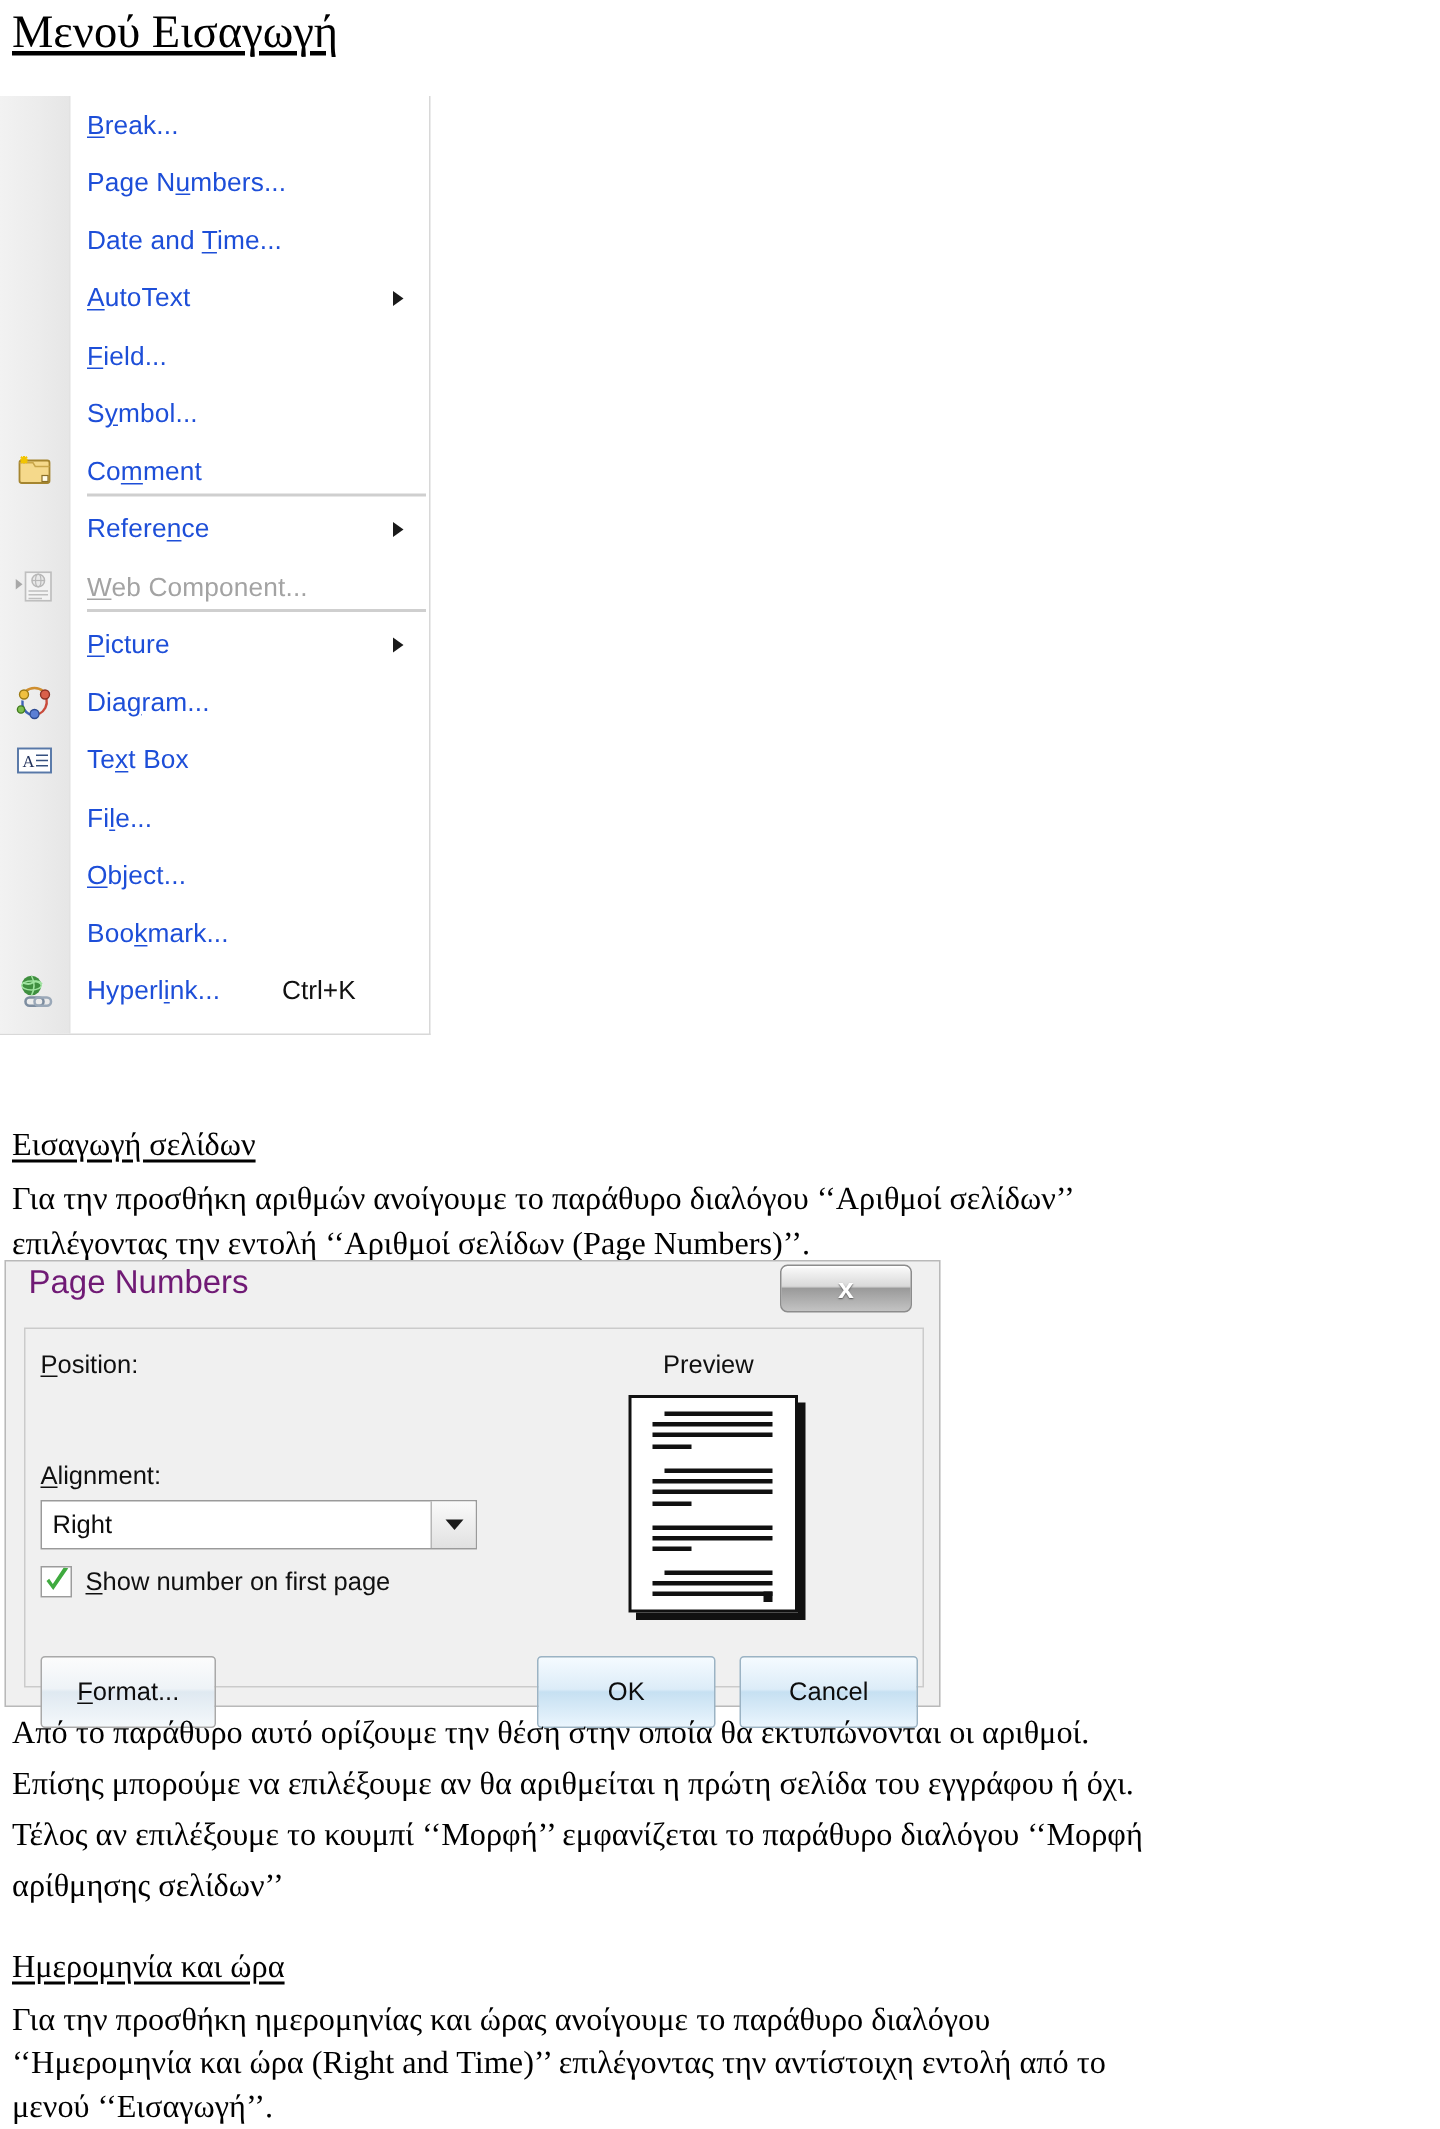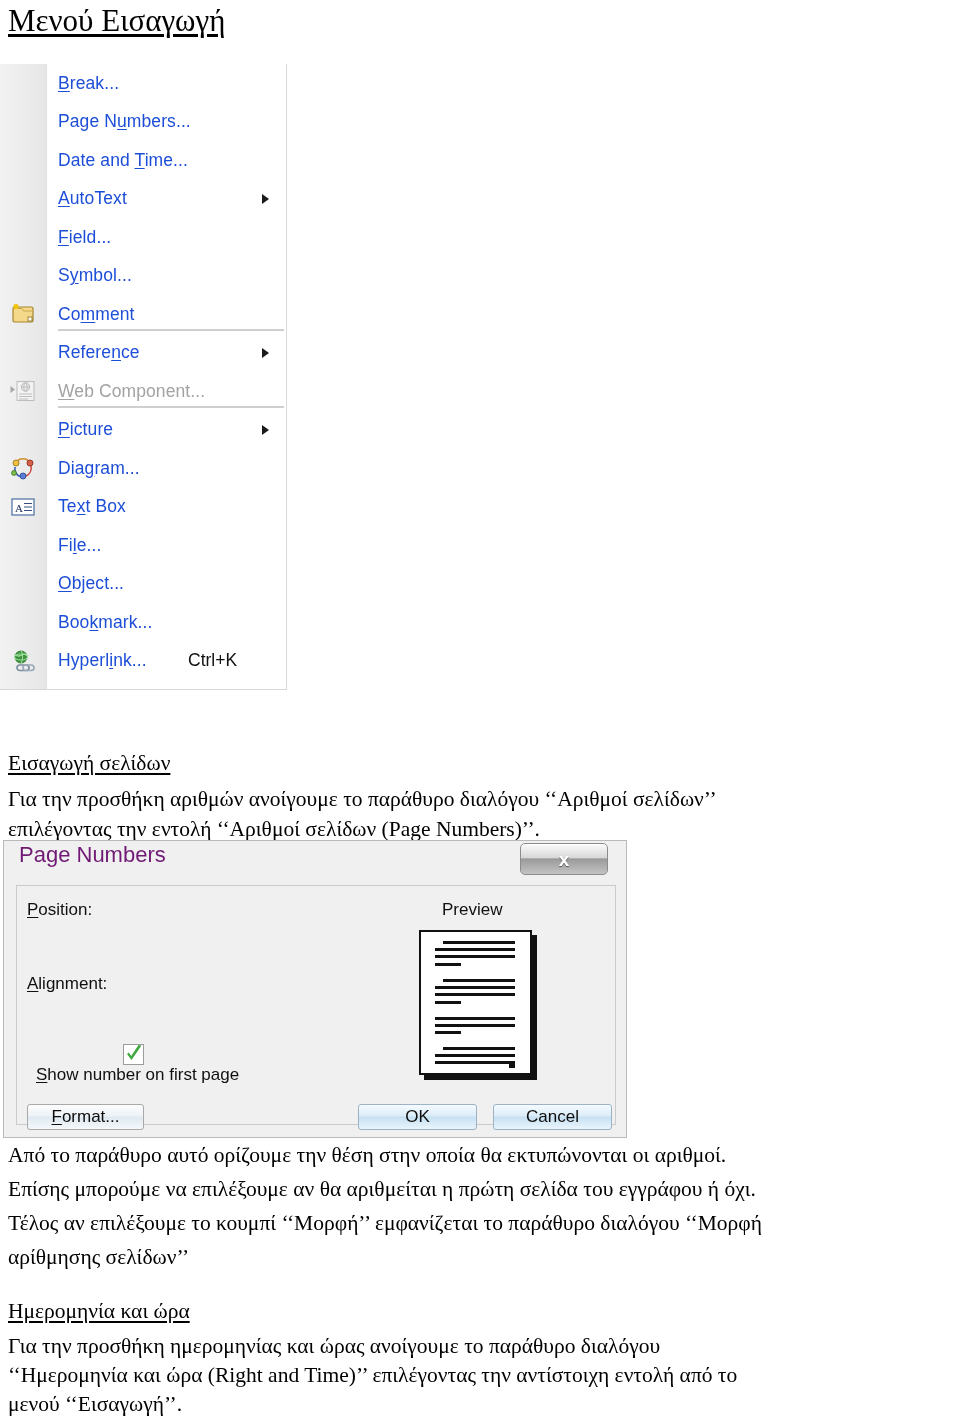--- a/index.html
+++ b/index.html
@@ -239,40 +239,40 @@
     left: 1px; top: 1px; right: 30px; bottom: 1px;
     background: #acacac;
     border: 1px dotted #2b2b2b;
     box-sizing: border-box;
   }
   .combo.focused .val {
     color: #e8e8e8;
     z-index: 2;
   }
 
-  .chk-row { position: absolute; display: flex; align-items: center; flex-direction: column; }
+  .chk-row { position: absolute; display: flex; align-items: center; }
   .chk-box {
     width: 21px; height: 21px;
     border: 1px solid #9c9c9c;
     background: #ffffff;
     position: relative;
     box-sizing: border-box;
   }
   .chk-box svg { position: absolute; left: 1px; top: 0px; }
   .chk-label {
     margin-left: 9px;
     font-size: 17px;
     color: #101010;
     white-space: nowrap;
   }
   .chk-label u { text-decoration: underline; text-underline-offset: 2px; }
 
   .btn3d {
     position: absolute;
-    height: 26px;
+    height: 48px;
     border: 1px solid #9bb3c4;
     border-radius: 3px;
     background: linear-gradient(to bottom, #f5fbff 0%, #dcecf8 46%, #c6e0f2 50%, #eaf5fd 100%);
     display: flex;
     align-items: center;
     justify-content: center;
     box-sizing: border-box;
   }
   .btn3d span {
     font-size: 17px;
@@ -434,20 +434,26 @@
 
   <div class="dlg-group">
 
     <div class="fld-label" style="left:10px; top:14px;">
       <u>P</u><span>osition:</span>
     </div>
 
     <div class="fld-label" style="left:10px; top:88px;">
       <u>A</u><span>lignment:</span>
     </div>
+    <div class="combo" style="left:10px; top:114px; width:291px;">
+      <div class="val">Right</div>
+      <div class="btn">
+        <i></i>
+      </div>
+    </div>
 
     <div class="chk-row" style="left:10px; top:158px;">
       <div class="chk-box">
         <svg width="19" height="19" viewBox="0 0 19 19">
           <path d="M2 9 L6.5 15 L16.5 0.5 L13.5 0 L6.2 11 L3.8 7.5 Z" fill="#3faa3f"></path>
         </svg>
       </div>
       <div class="chk-label">
         <u>S</u><span>how number on first page</span>
       </div>

